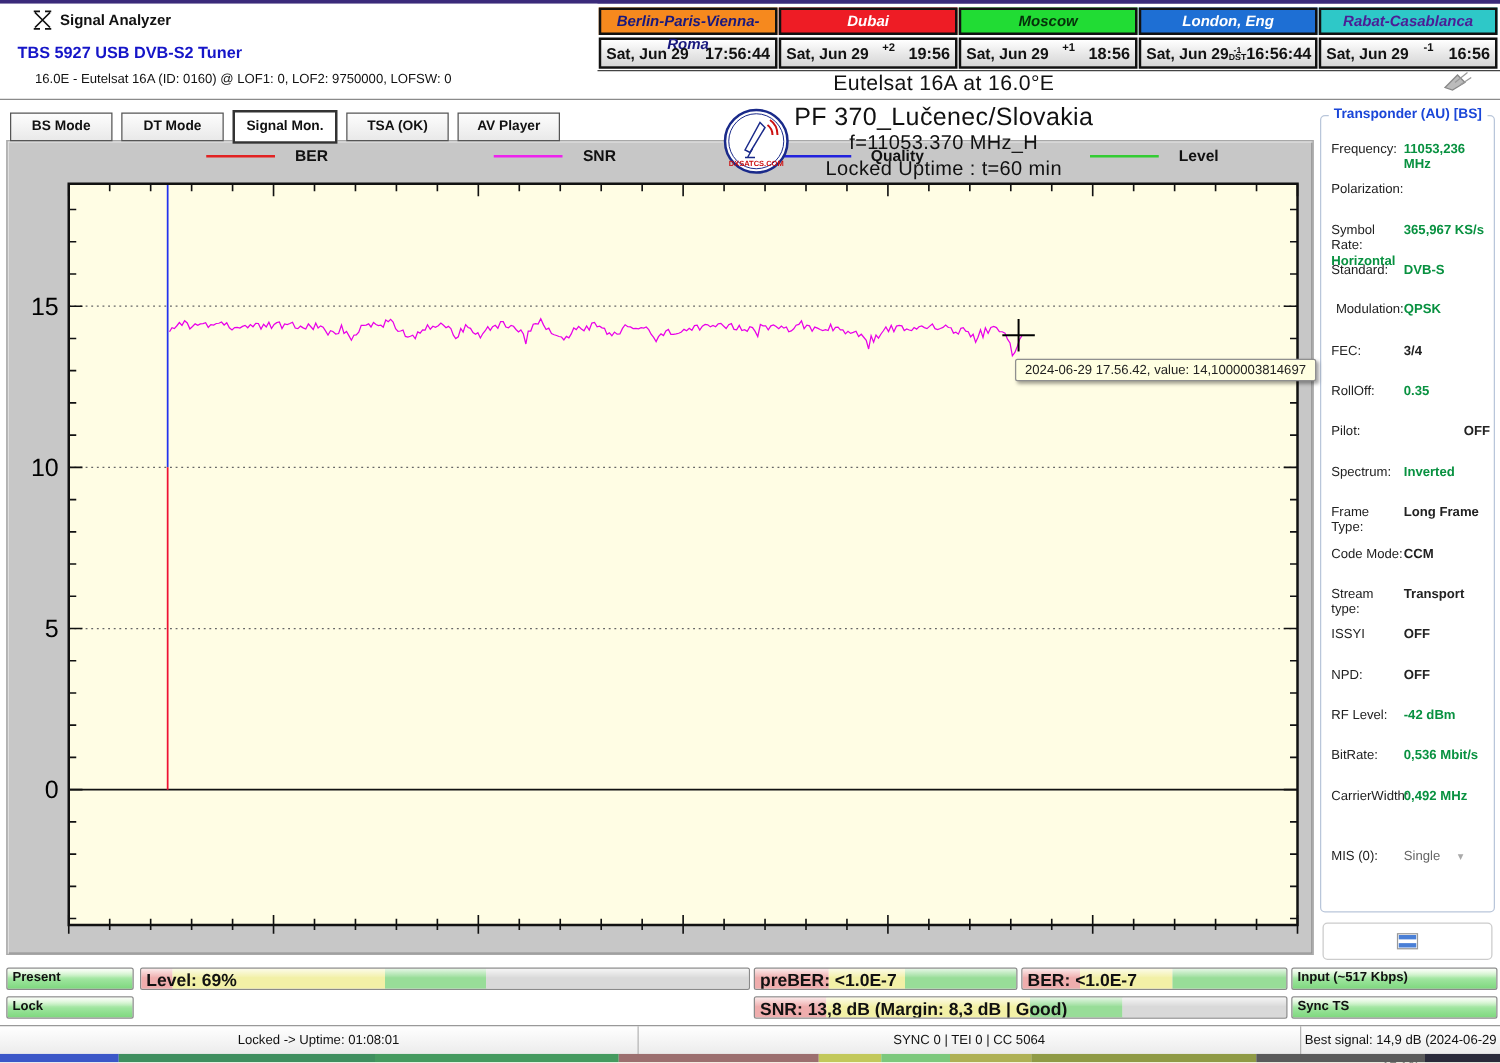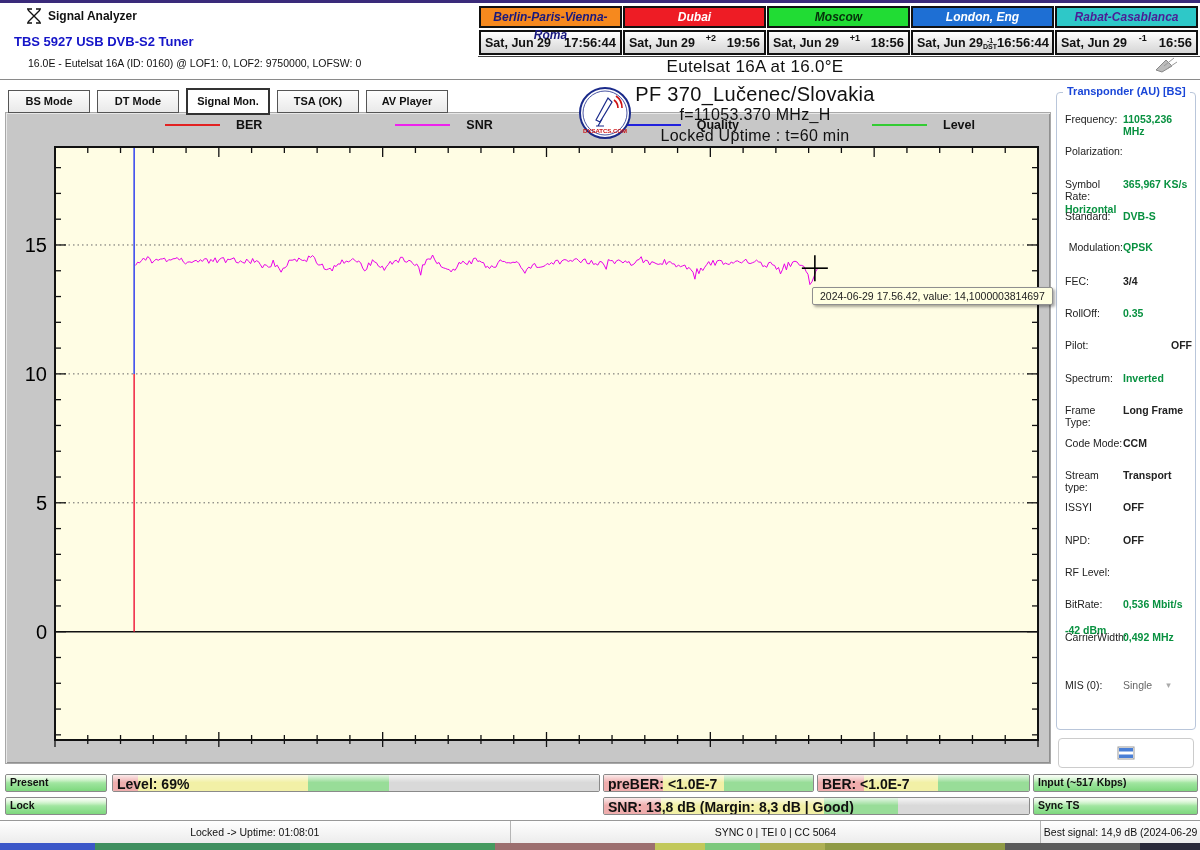--- a/index.html
+++ b/index.html
@@ -383,21 +383,21 @@
       <span class="val k">Transport</span>
     </div>
     <div class="tprow" style="top: 408.2px;">
       <span class="lab">ISSYI</span>
       <span class="val k">OFF</span>
     </div>
     <div class="tprow" style="top: 440.55px;">
       <span class="lab">NPD:</span>
       <span class="val k">OFF</span>
     </div>
-    <div class="tprow" style="top: 472.9px; flex-direction: column;">
+    <div class="tprow" style="top: 472.9px;">
       <span class="lab">RF Level:</span>
       <span class="val g">-42 dBm</span>
     </div>
     <div class="tprow" style="top: 505.25px;">
       <span class="lab">BitRate:</span>
       <span class="val g">0,536 Mbit/s</span>
     </div>
     <div class="tprow" style="top: 537.6px;">
       <span class="lab">CarrierWidth:</span>
       <span class="val g">0,492 MHz</span>

